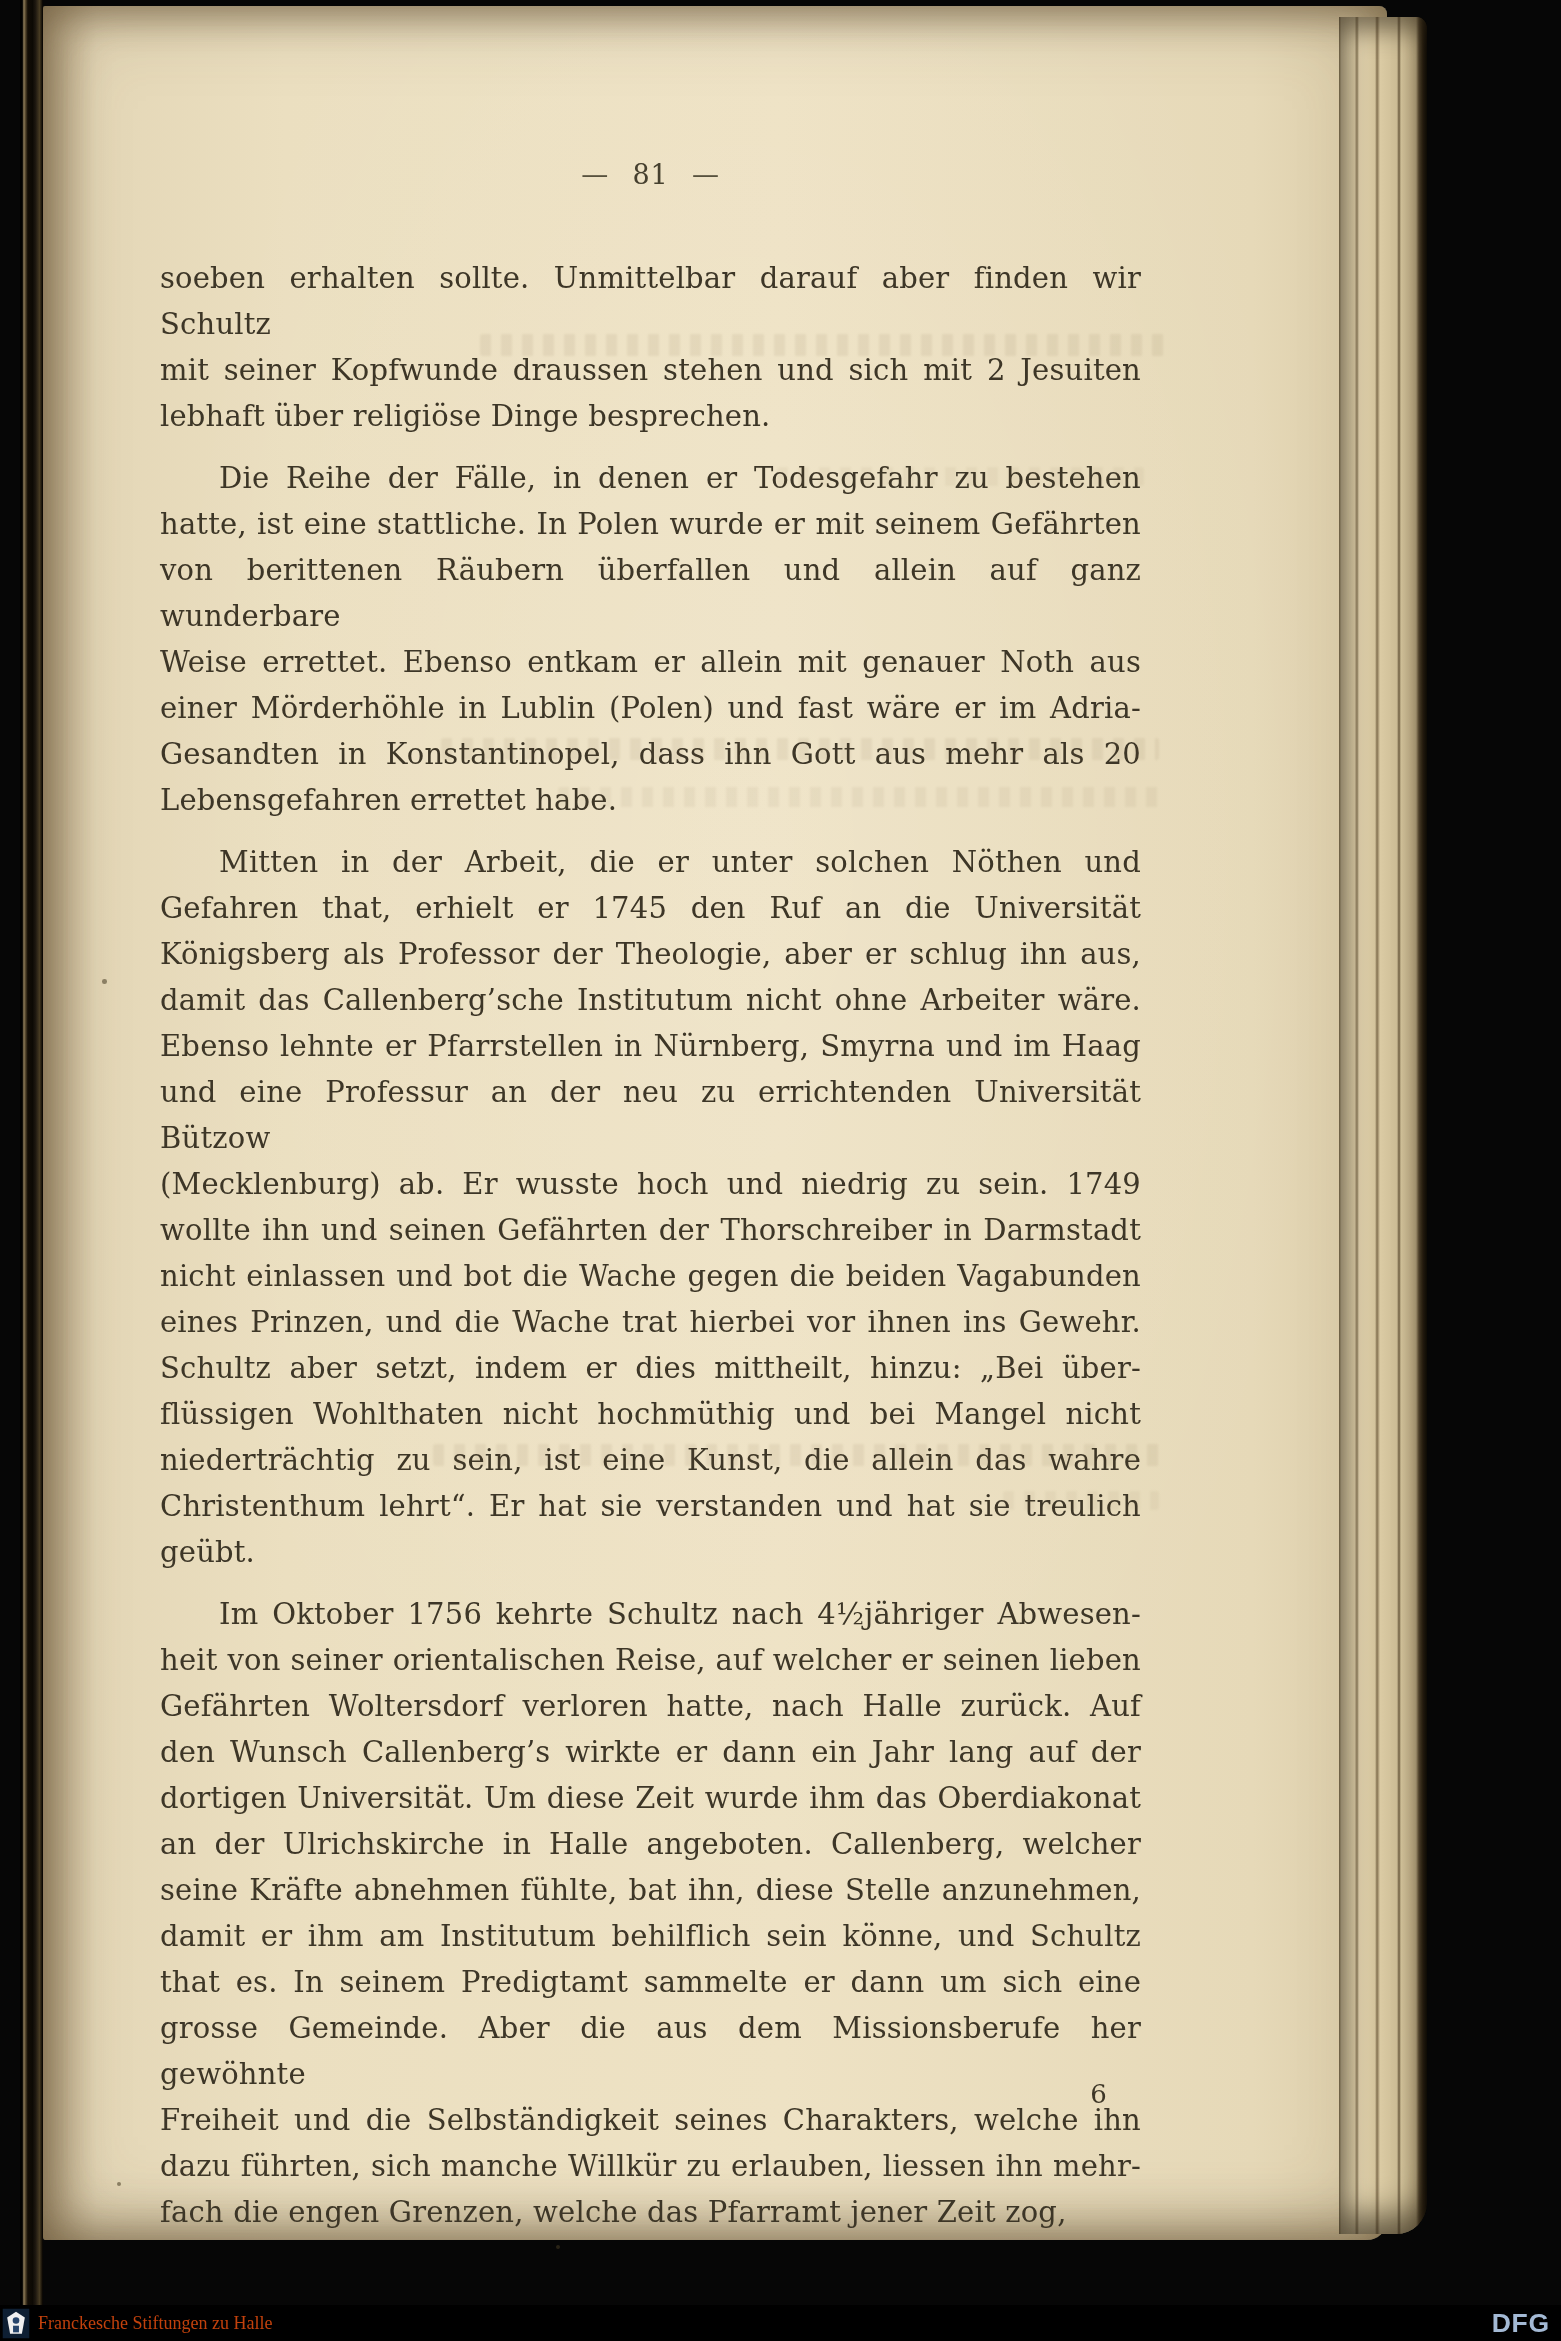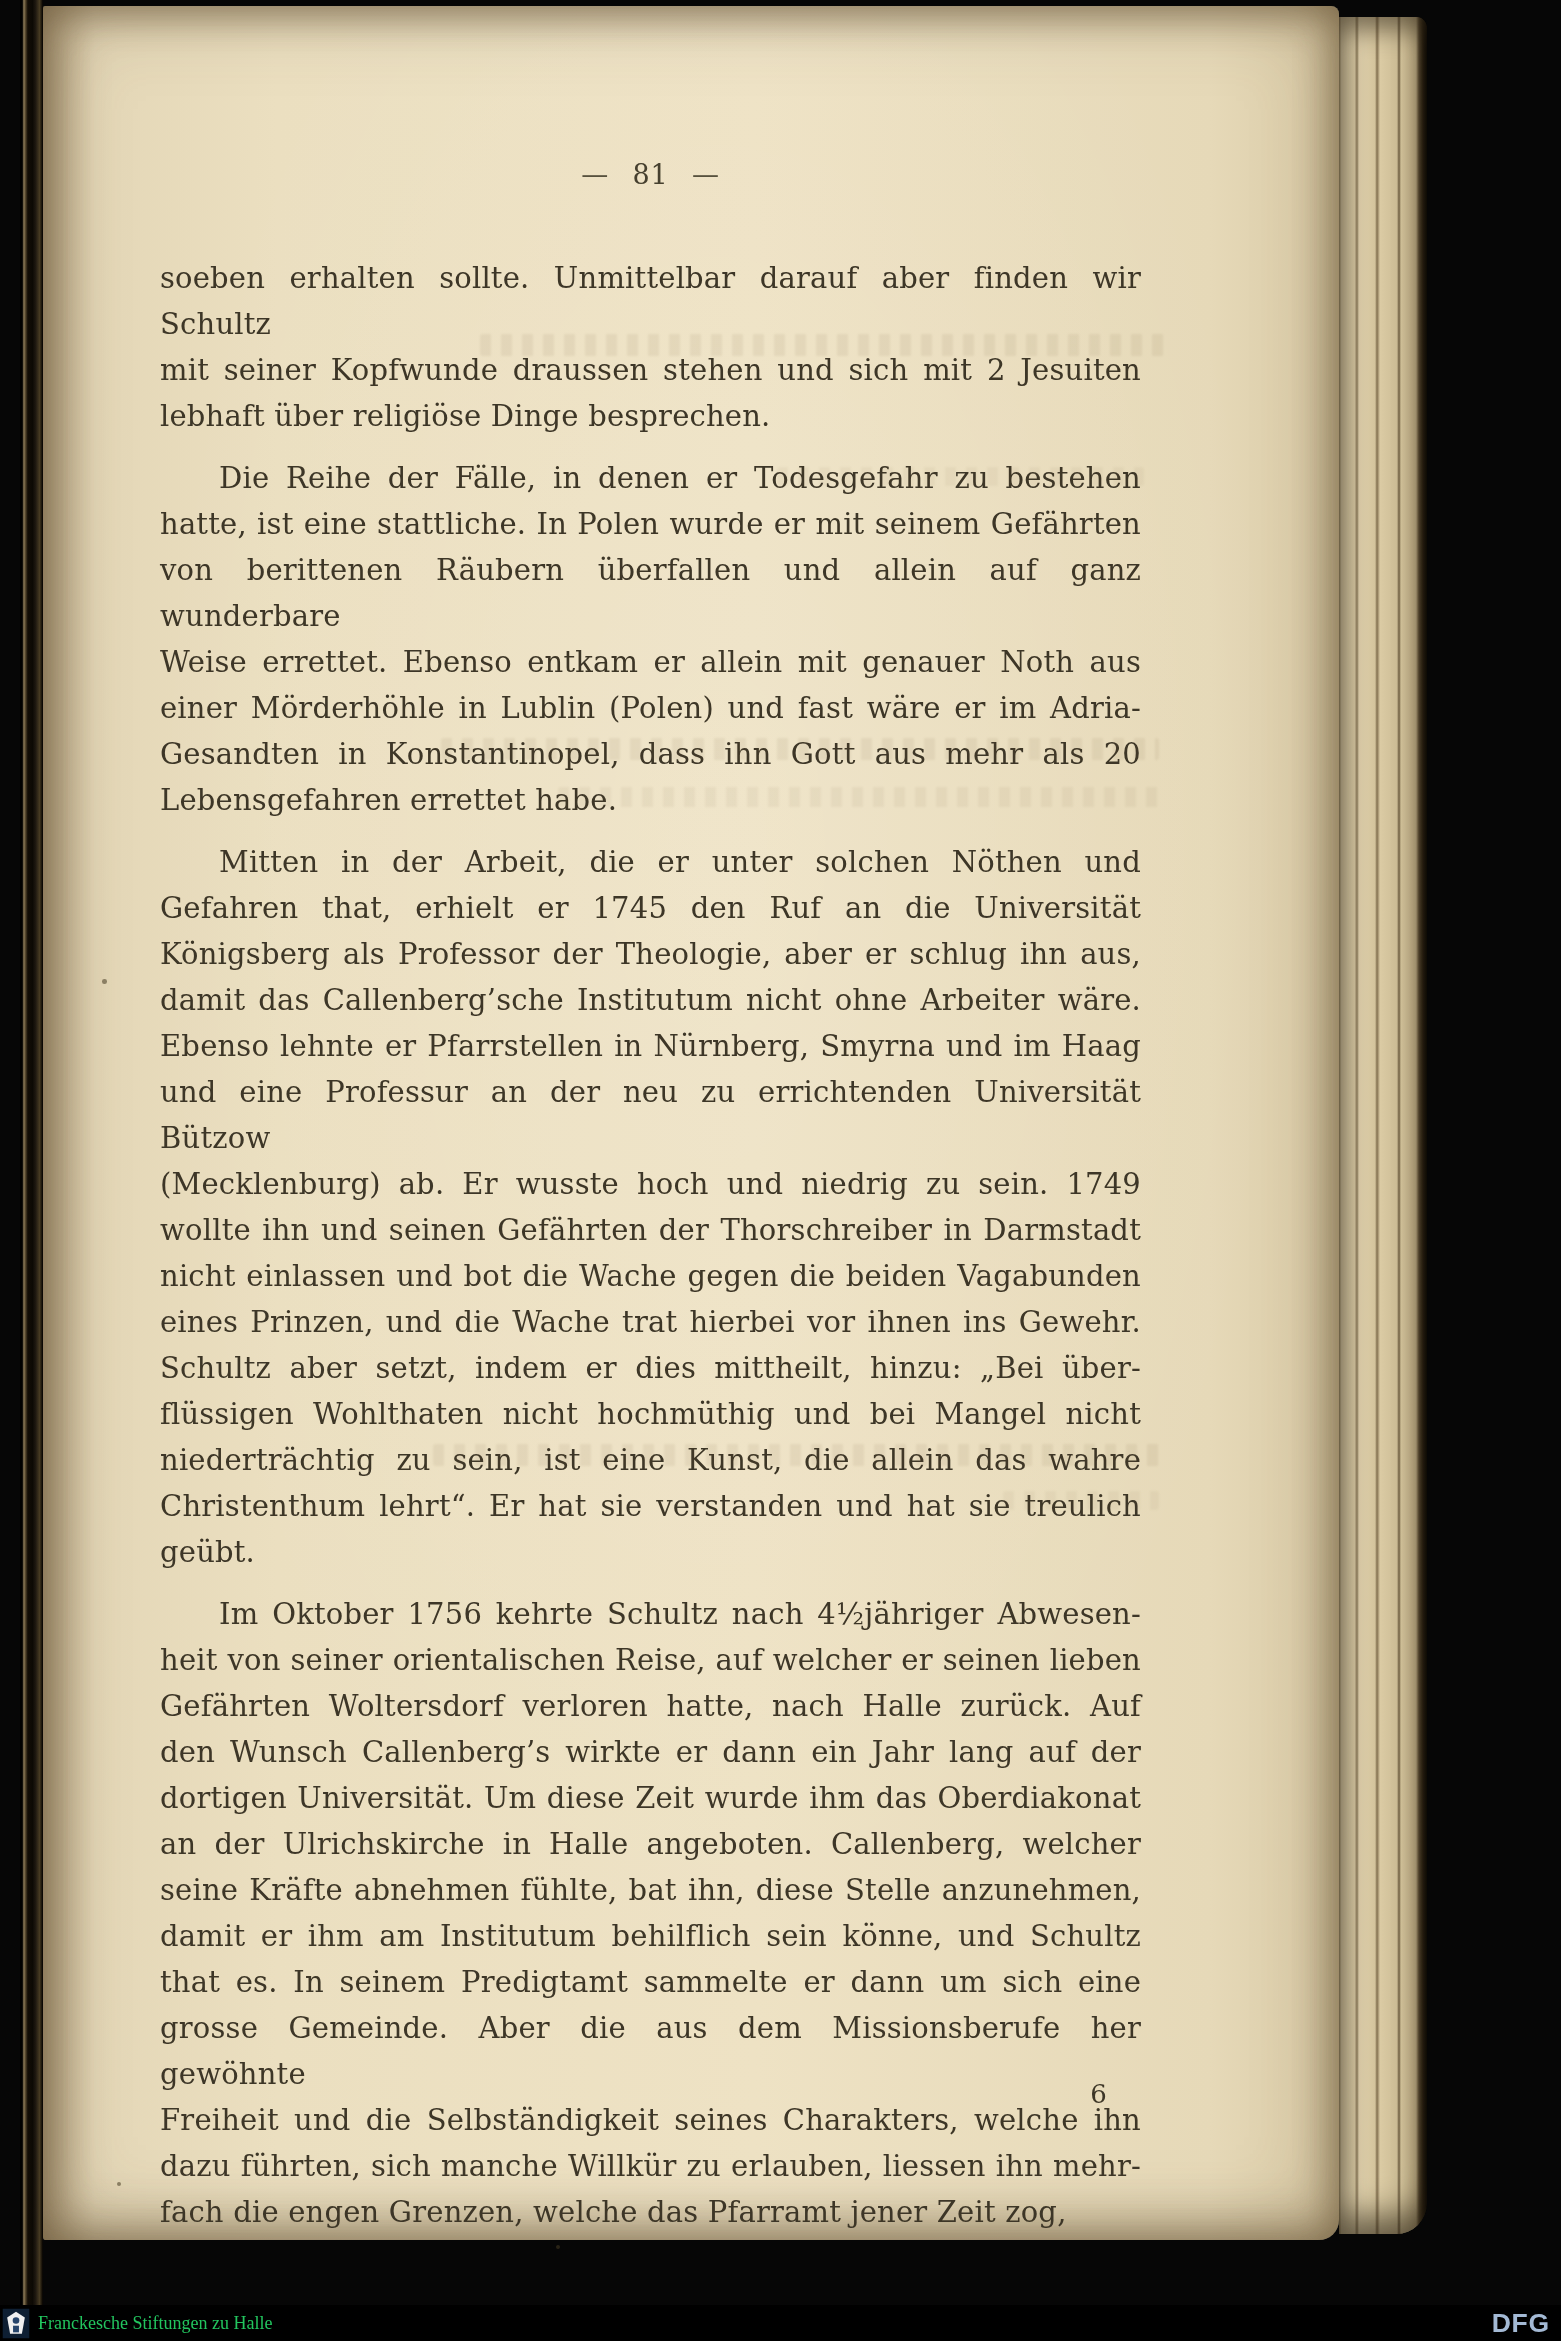--- a/index.html
+++ b/index.html
@@ -14,20 +14,21 @@
     border-radius:2.3px 7.8px 20px 3.1px;
     background:
       radial-gradient(ellipse at 52% 38%, rgba(255,255,255,0.10), rgba(0,0,0,0) 62%),
       linear-gradient(90deg, #cdbc99 0%, #e4d7b7 4%, #ebdfc0 18%, #eee2c4 55%, #e6d9b8 90%, #d9caa6 100%);
     box-shadow:
       inset 0 0 86px rgba(92,72,42,.28),
       inset 17px 0 47px rgba(80,62,36,.35),
       inset -11px 0 34px rgba(110,88,52,.30),
       inset 0 -20px 47px rgba(100,80,48,.22),
       inset 0 15.6px 31px rgba(100,80,48,.18);
+    padding-left: 48px;
   }
 
   
   .left-binding {
     position:absolute; left:20px; top:0; width:22.6px; height:2305px;
     background:linear-gradient(90deg,
       #000 0px, #000 2.3px, #8e7c59 3.9px, #55472e 5.5px, #120d06 7.8px,
       #0c0904 12.5px, #1e1810 15.6px, #463a22 19.5px, #0a0703 22.6px);
   }
   .right-edges {
@@ -78,21 +79,21 @@
   #sp2 { left:74px;  top:2176px; width:3.9px; height:3.9px; }
   #sp3 { left:556px; top:2245px; width:3.9px; height:3.9px; }
 
   
   .footer-bar {
     position:absolute; left:0; bottom:0; width:1561px; height:37px;
     background:#000; display:flex; align-items:center;
   }
   .footer-logo { width:28px; height:33px; margin:0 7.8px 0 2.3px; flex:0 0 auto; }
   .library-name {
-    color:#22c55e; font-family:"Liberation Serif", serif; font-size:18px;text-align:center;
+    color:#c2410c; font-family:"Liberation Serif", serif; font-size:18px;text-align:center;
   }
   .dfg {
     margin-left:auto; margin-right:11px; color:#a3b9d4;
     font-family:"Liberation Sans", sans-serif; font-weight:bold;
     font-size:26.5px; letter-spacing:0.8px;
   }
 </style>
 </head>
 <body>
 

